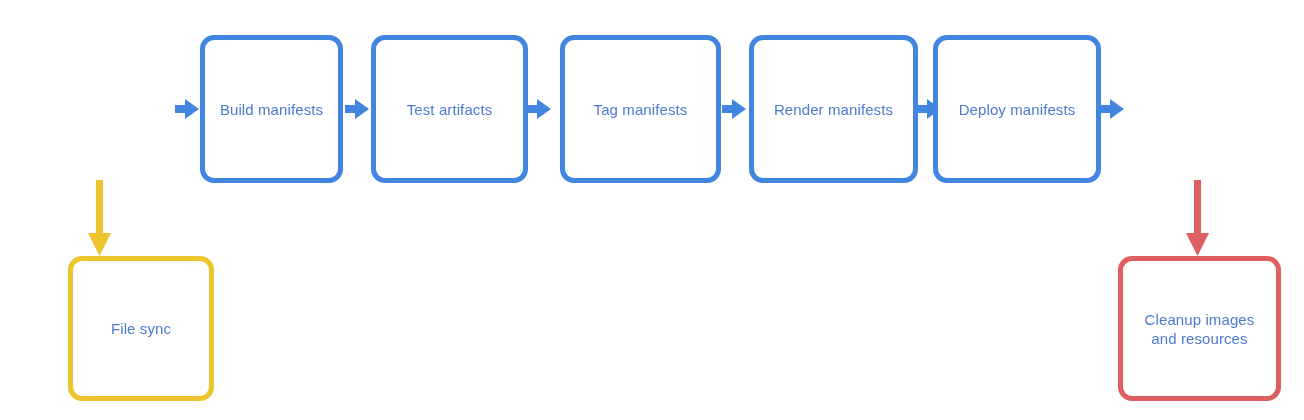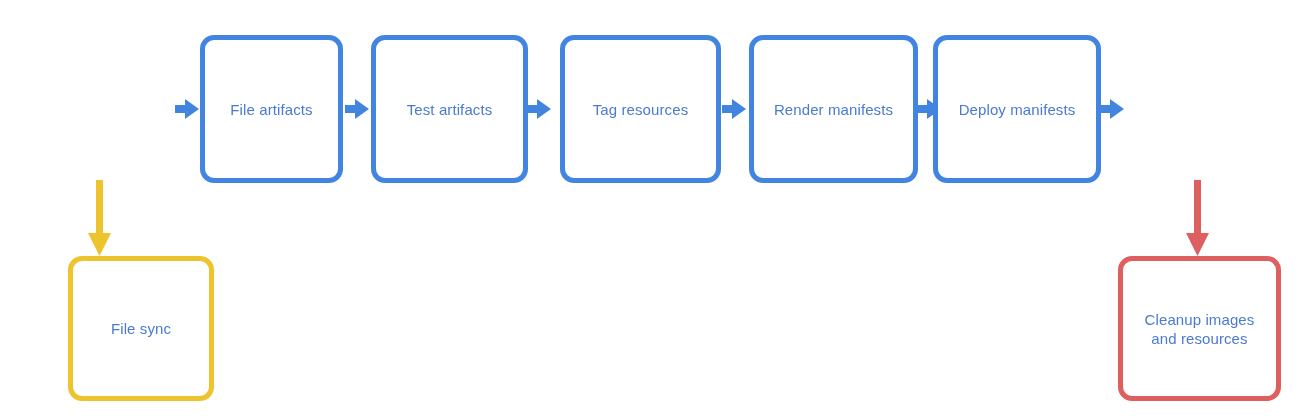--- a/index.html
+++ b/index.html
@@ -90,29 +90,29 @@
     </g>
 
     <g>
       <rect x="1194" y="180" width="7" height="57" fill="#dd5f5f"></rect>
       <path d="M1186,233 L1209,233 L1197.5,256 Z" fill="#dd5f5f"></path>
     </g>
   </svg>
 
 
   <div class="node blue" style="left:200px; top:35px; width:143px; height:148px;">
-    <span class="node-label">File artifacts</span>
+    <span class="node-label">Build manifests</span>
   </div>
 
   <div class="node blue" style="left:371px; top:35px; width:157px; height:148px;">
     <span class="node-label">Test artifacts</span>
   </div>
 
   <div class="node blue" style="left:560px; top:35px; width:161px; height:148px;">
-    <span class="node-label">Tag resources</span>
+    <span class="node-label">Tag manifests</span>
   </div>
 
   <div class="node blue" style="left:749px; top:35px; width:169px; height:148px;">
     <span class="node-label">Render manifests</span>
   </div>
 
   <div class="node blue" style="left:933px; top:35px; width:168px; height:148px;text-align:right;">
     <span class="node-label">Deploy manifests</span>
   </div>
 

